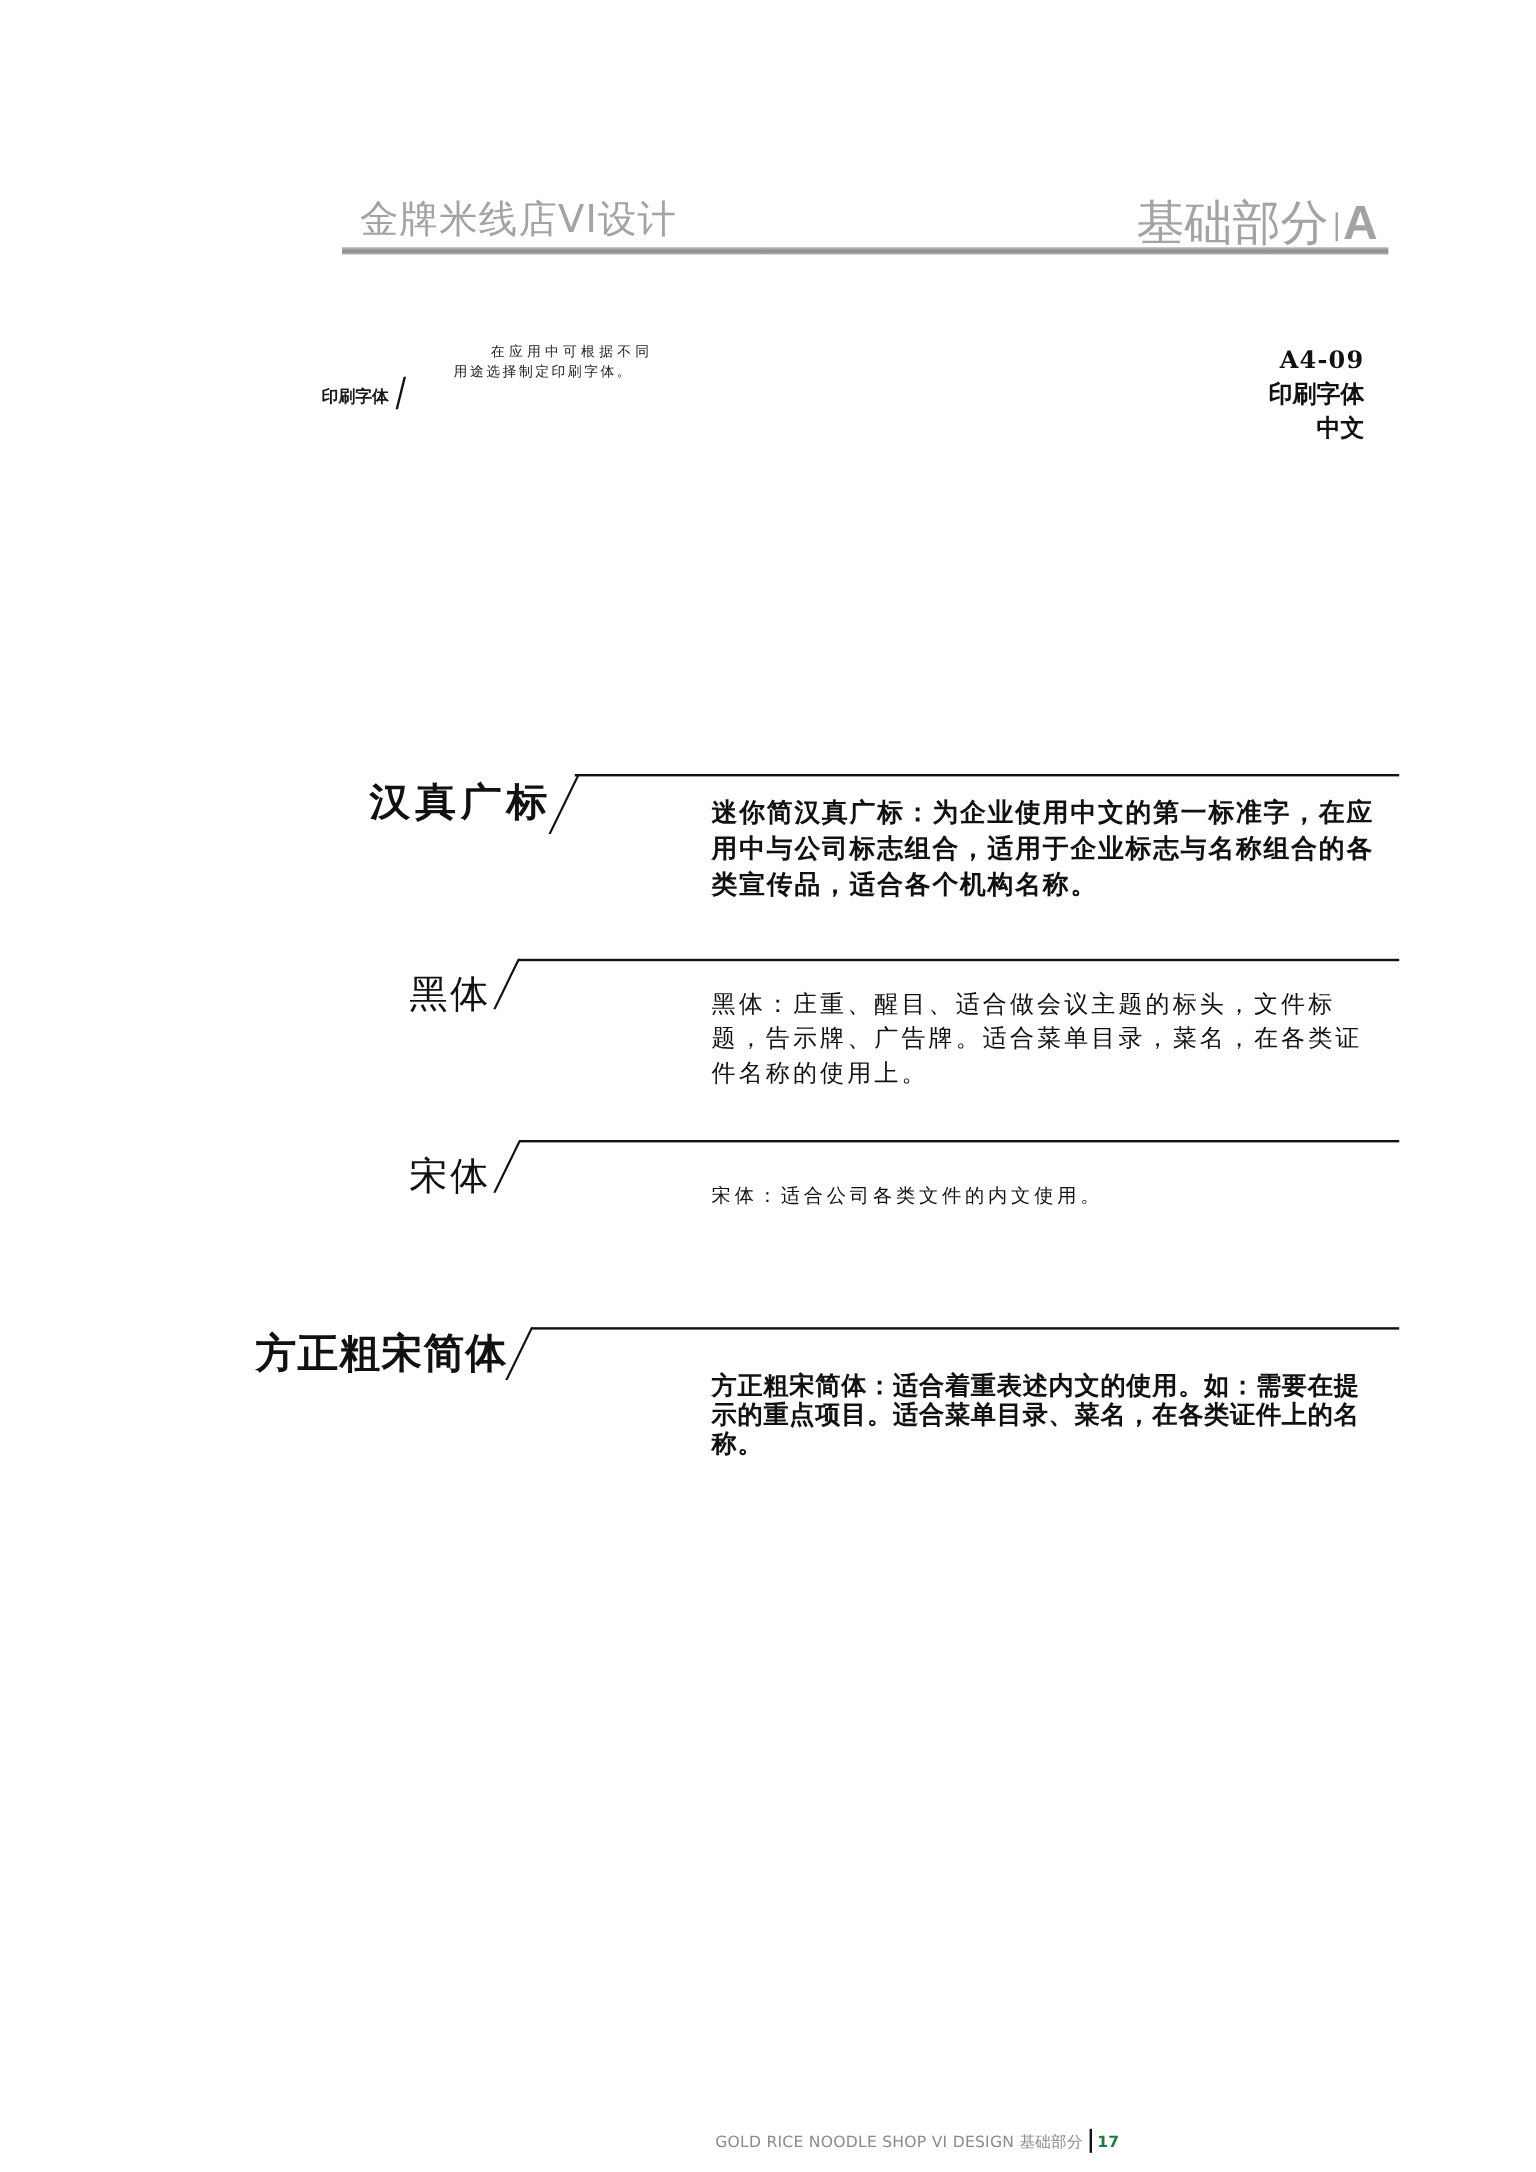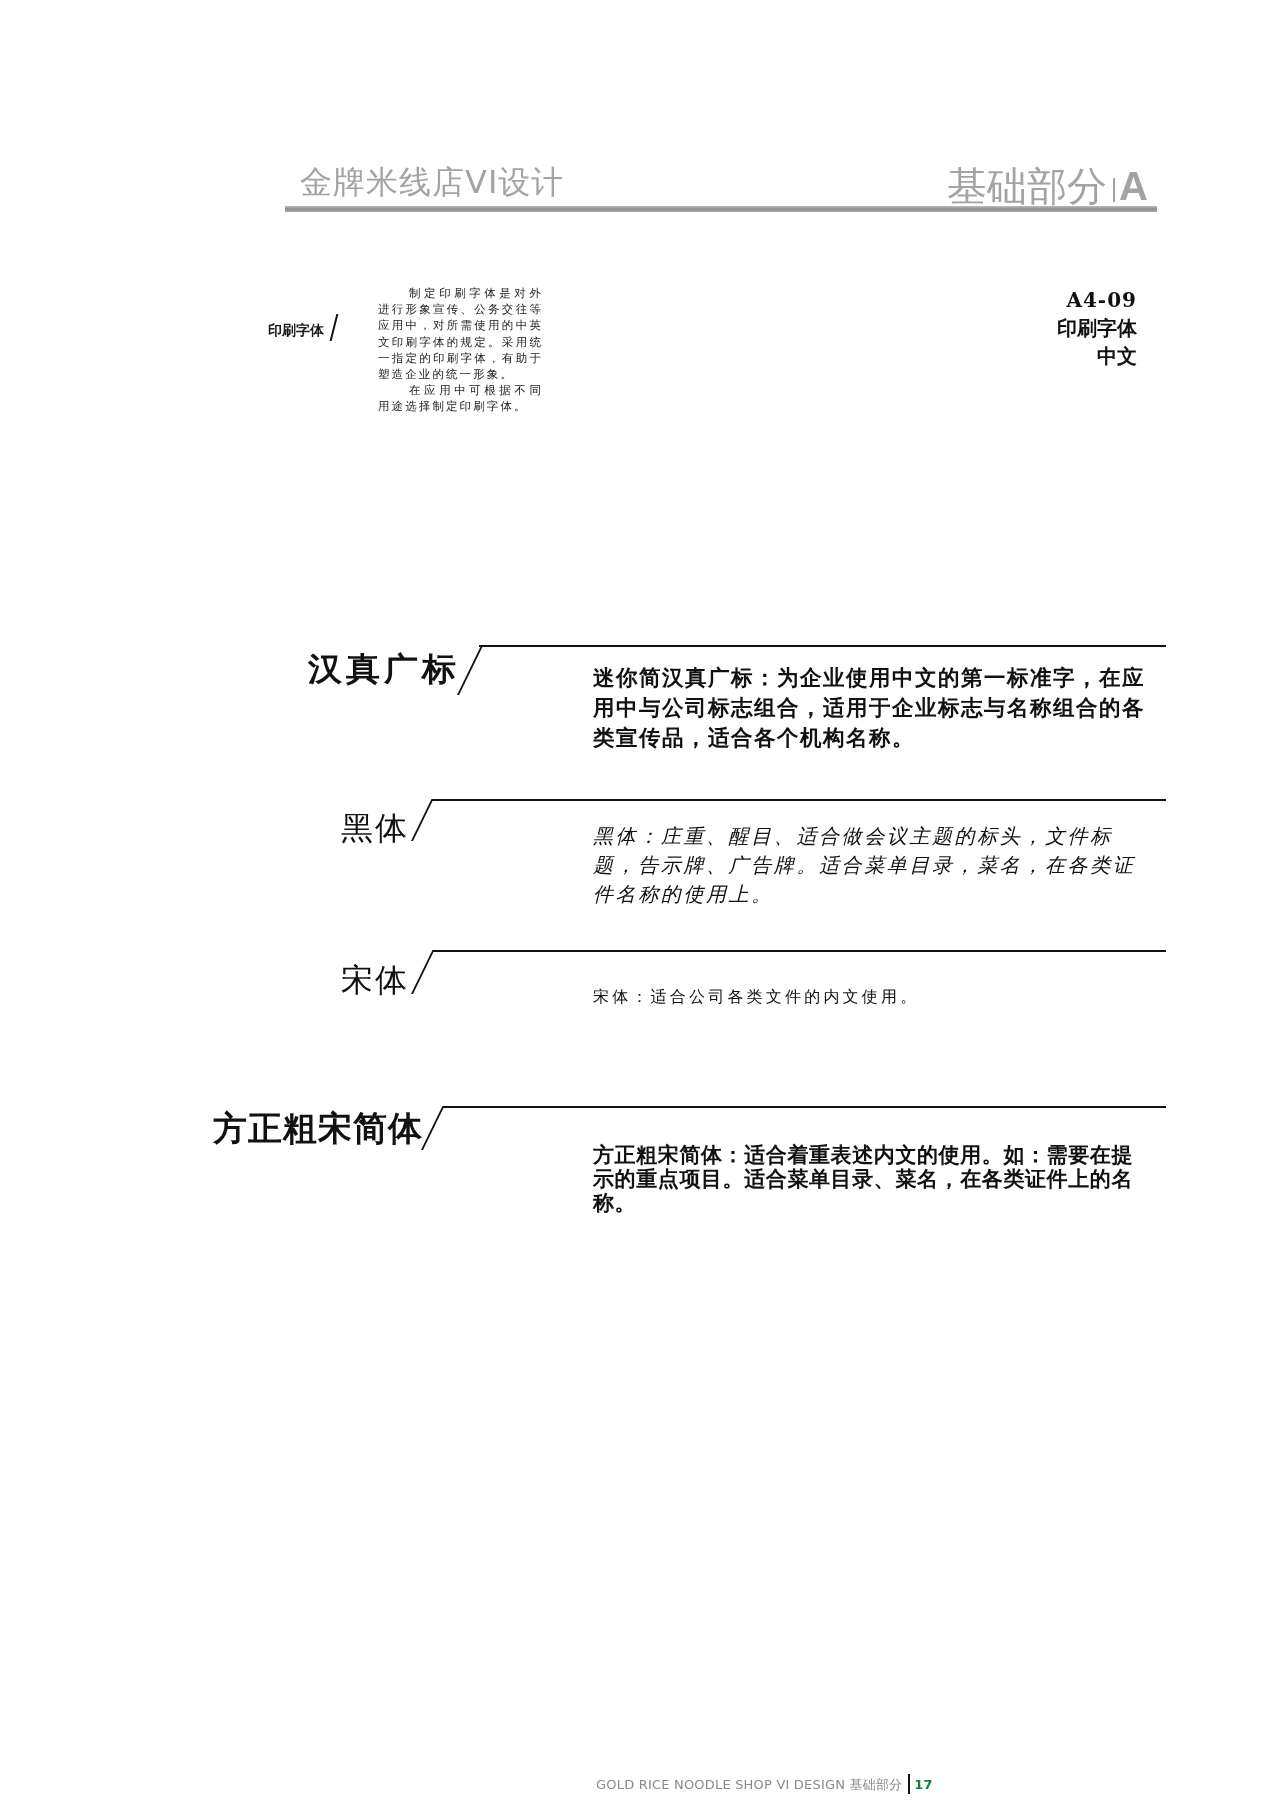--- a/index.html
+++ b/index.html
@@ -25,21 +25,21 @@
     
     .sec-title { position: absolute; line-height: 1; white-space: nowrap; color: #111; }
     .sec-slash { position: absolute; width: 2px; background: #111; transform-origin: bottom left; }
     .sec-line { position: absolute; height: 2px; background: #111; }
     .sec-desc { position: absolute; left: 581px; width: 560px; color: #111; margin-left: 12px; }
 
     .s1-title { left: 308px; top: 652px; font-size: 34px; font-weight: bold; letter-spacing: 4px; font-family: "DejaVu Sans", sans-serif; transform: scaleY(0.95); }
     .s1-desc { top: 663px; font-size: 21.5px; font-weight: bold; line-height: 30px; letter-spacing: 1.5px; }
 
     .s2-title { left: 341px; top: 812px; font-size: 32px; letter-spacing: 2px; }
-    .s2-desc { top: 822px; font-size: 20px; line-height: 29px; letter-spacing: 2.6px; font-style: italic; }
+    .s2-desc { top: 822px; font-size: 20px; line-height: 29px; letter-spacing: 2.6px; }
 
     .s3-title { left: 341px; top: 964px; font-size: 32px; letter-spacing: 2px; font-family: "DejaVu Serif", serif; }
     .s3-desc { top: 982px; font-size: 16px; line-height: 29px; letter-spacing: 3.2px; font-family: "DejaVu Serif", serif; }
 
     .s4-title { left: 213px; top: 1114px; font-size: 34px; font-weight: bold; font-family: Liberation Mono, monospace; letter-spacing: 1px; }
     .s4-desc { top: 1143px; font-size: 21px; font-weight: bold; line-height: 24px; letter-spacing: 0.6px; font-family: "DejaVu Serif", serif; }
 
     
     .footer { position: absolute; left: 596px; top: 1774px; font-size: 13px; color: #8a8a8a; white-space: nowrap; font-family: "DejaVu Sans", sans-serif; letter-spacing: 0.2px; }
     .footer .bar { display: inline-block; width: 2px; height: 20px; background: #111; vertical-align: -5px; margin: 0 4px 0 6px; }
@@ -50,21 +50,20 @@
 
 <div class="hdr-left">金牌米线店VI设计</div>
 <div class="hdr-right">
   <span>基础部分</span><span class="sep"></span><span class="letter">A</span>
 </div>
 <div class="hdr-rule"></div>
 
 <div class="intro-label">印刷字体</div>
 <div class="intro-slash"></div>
 <div class="intro-text">
-  <p>制定印刷字体是对外进行形象宣传、公务交往等应用中，对所需使用的中英文印刷字体的规定。采用统一指定的印刷字体，有助于塑造企业的统一形象。</p>
   <p>在应用中可根据不同用途选择制定印刷字体。</p>
 </div>
 
 <div class="code-block">
   <div class="code">A4-09</div>
   <div>印刷字体</div>
   <div>中文</div>
 </div>
 
 <div class="sec-title s1-title">汉真广标</div>

